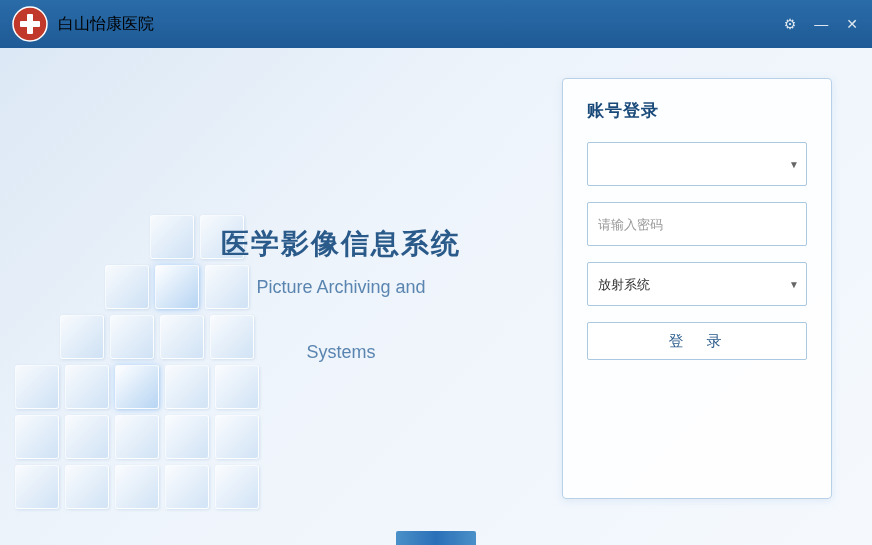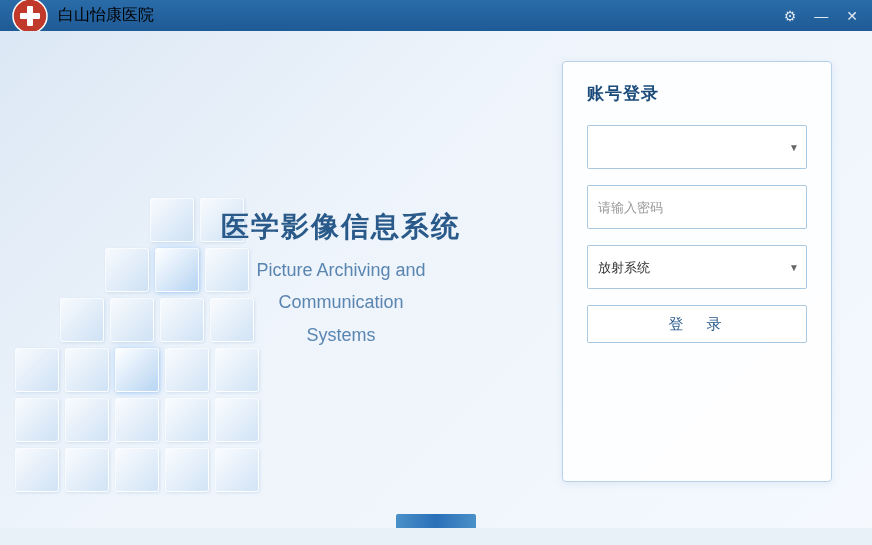--- a/index.html
+++ b/index.html
@@ -8,21 +8,21 @@
       width: 872px;
       height: 545px;
       overflow: hidden;
       font-family: 'Microsoft YaHei', '微软雅黑', SimHei, sans-serif;
       background: #e8f0f8;
     }
 
     
     #title-bar {
       width: 100%;
-      height: 31px;
+      height: 48px;
       background: linear-gradient(180deg, #2a6ca8 0%, #1e5a96 100%);
       display: flex;
       align-items: center;
       padding: 0 12px;
       position: relative;
     }
 
     #logo-icon {
       width: 36px;
       height: 36px;
@@ -299,21 +299,21 @@
         <div class="tile" style="width:44px;height:44px;"></div>
       </div>
     </div>
   </div>
 
   <div id="left-section">
     <div style="text-align: center; margin-left: 100px;">
       <div id="system-title-cn" style="font-size: 28px; color: rgb(42, 90, 138); font-weight: bold; margin-bottom: 8px; letter-spacing: 2px;">医学影像信息系统</div>
       <div id="system-title-en" style="font-size: 18px; color: rgb(90, 133, 176); text-align: center; line-height: 1.8; font-weight: 300;">
         <span>Picture Archiving and</span><br>
-        <span>Communication</span><br>
+        <br>
         <span>Systems</span>
       </div>
     </div>
   </div>
 
   <div id="login-panel">
     <div id="login-title" style="font-size: 17px; color: rgb(26, 74, 122); font-weight: bold; margin-bottom: 20px; letter-spacing: 1px;">账号登录</div>
 
     <div class="form-group">
       <div class="select-wrapper">

